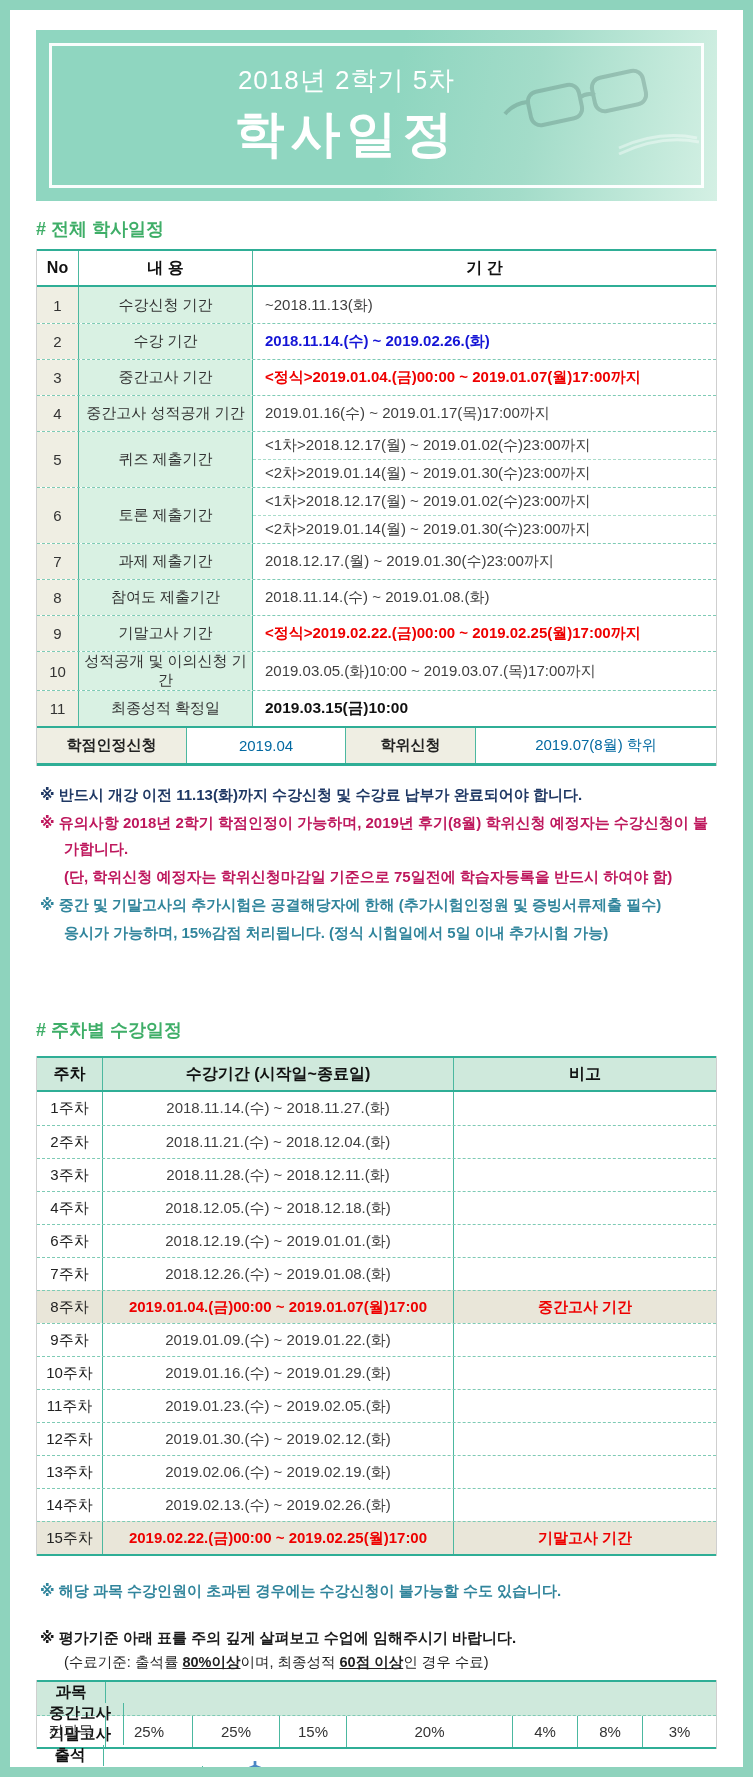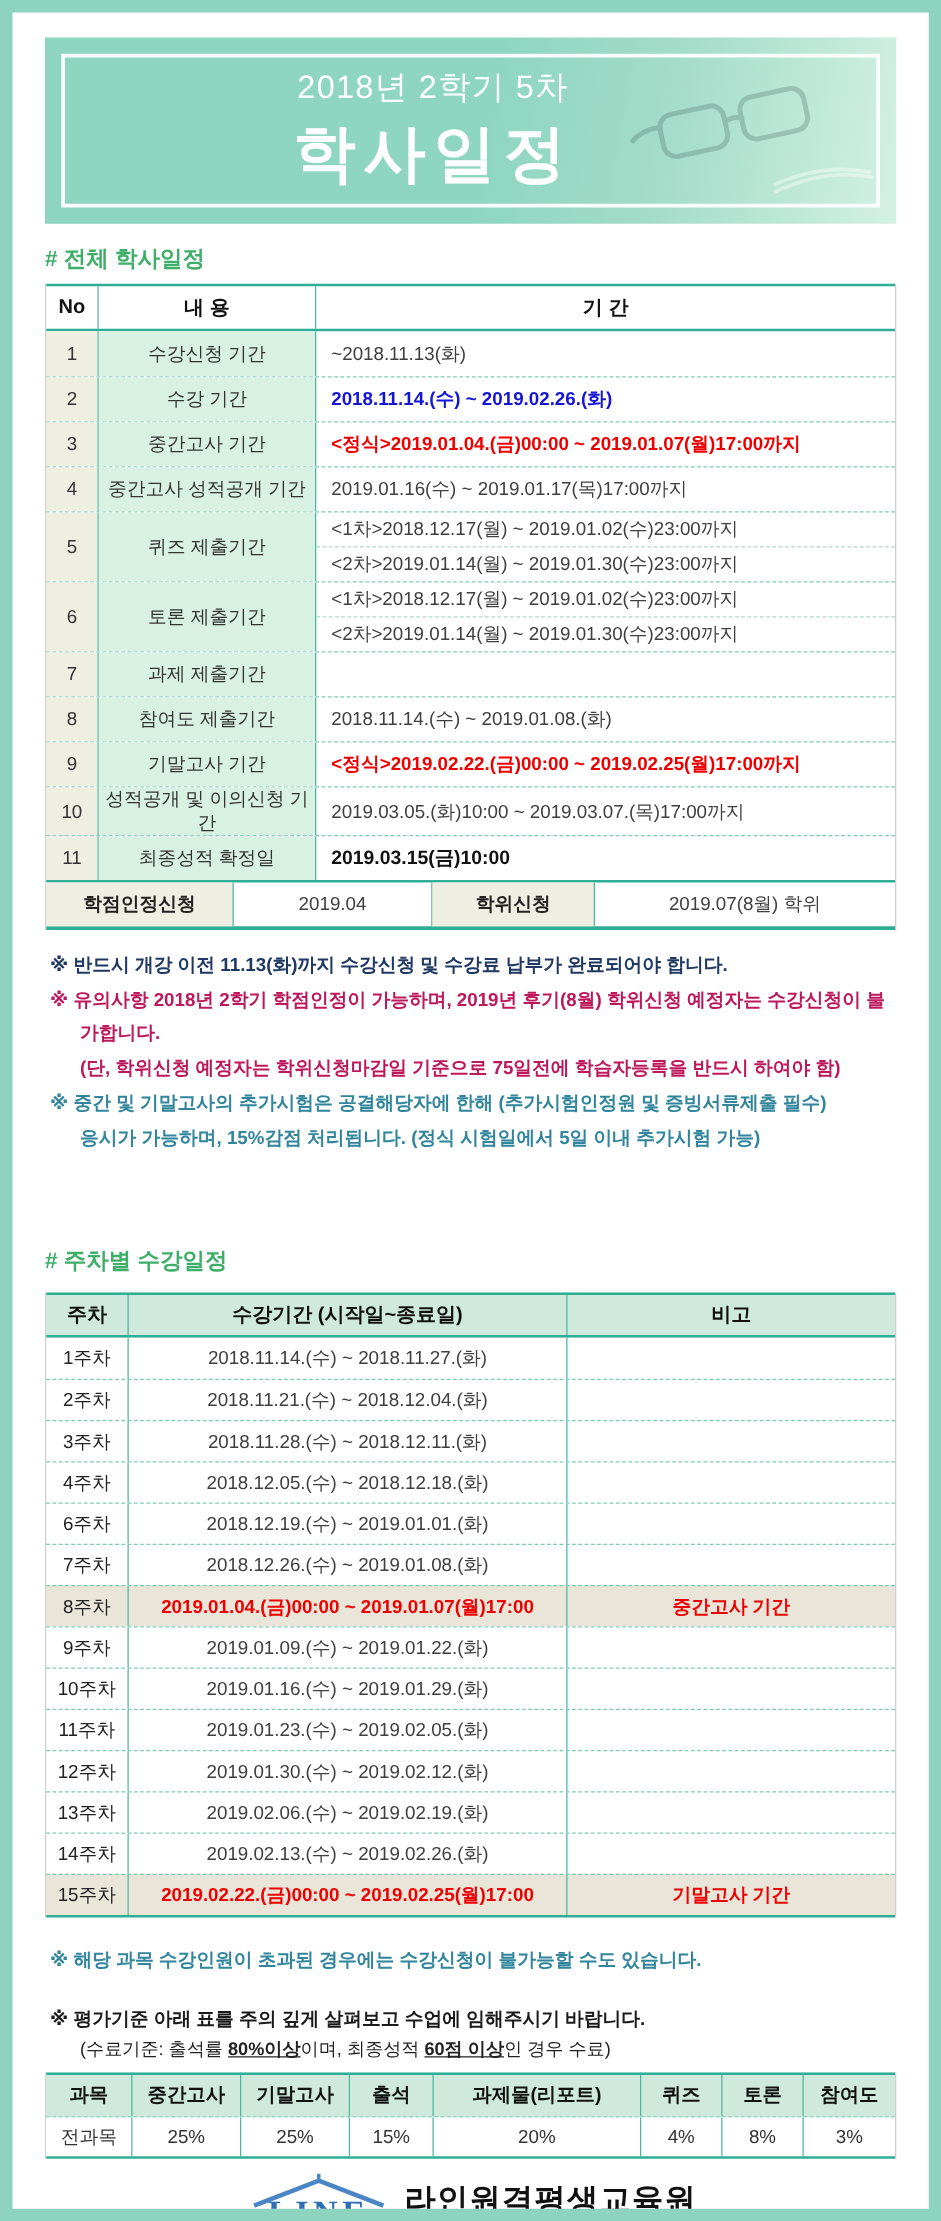--- a/index.html
+++ b/index.html
@@ -17,21 +17,21 @@
     --red:#ee0000;
     --navy:#1f3864;
     --teal:#31859c;
   }
   *{margin:0;padding:0;box-sizing:border-box;}
   html,body{background:#ffffff;}
   body{width:753px;font-family:"Liberation Sans","DejaVu Sans",sans-serif;}
   .page{width:753px;height:1777px;border:10px solid var(--mint);background:#fff;overflow:hidden;position:relative;}
 
   
-  .banner{position:relative;margin:20px auto 0 26px;width:681px;height:149px;
+  .banner{position:relative;margin:20px auto 0 26px;width:681px;height:171px;
     background:linear-gradient(100deg,var(--banner) 0%,var(--banner) 52%,#a3dcc9 72%,#c2e9da 90%,#d4f0e4 100%);
     overflow:hidden;}
   .banner-frame{position:absolute;left:13px;top:13px;right:13px;bottom:13px;border:3px solid rgba(255,255,255,.95);}
   .banner-text{position:absolute;left:0;right:60px;top:0;bottom:0;display:flex;flex-direction:column;align-items:center;justify-content:center;z-index:2;}
   .banner-sub{color:#ffffff;font-size:26px;letter-spacing:1px;}
   .banner-title{color:#ffffff;font-size:50px;font-weight:bold;letter-spacing:6px;margin-top:3px;}
   .banner-art{position:absolute;right:18px;top:30px;opacity:.55;z-index:1;}
 
   
   .sec-heading{margin:16px 0 0 26px;color:var(--green);font-size:18px;font-weight:bold;}
@@ -54,21 +54,21 @@
   .st-periods{flex:1;display:flex;flex-direction:column;}
   .st-period{flex:1;display:flex;align-items:center;padding-left:12px;font-size:15px;color:#3f3f3f;text-align:center;}
   .st-period + .st-period{border-top:1px dashed #a8dcca;}
   .st-period.blue{color:var(--blue);font-weight:bold;}
   .st-period.red{color:var(--red);font-weight:bold;}
   .st-period.bold{color:#111;font-weight:bold;font-size:15.5px;}
   .st-footer{display:flex;height:38px;border-bottom:3px solid var(--tb);font-size:15px;}
   .st-footer>div{display:flex;align-items:center;justify-content:center;border-right:1px solid var(--tbmid);}
   .st-footer>div:last-child{border-right:none;}
   .stf-label{background:var(--cellbeige);font-weight:bold;color:#222;}
-  .stf-value{color:#404040;}
+  .stf-value{color:#0369a1;}
   .st-footer>div:nth-child(1){width:150px;}
   .st-footer>div:nth-child(2){width:159px;}
   .st-footer>div:nth-child(3){width:130px;}
   .st-footer>div:nth-child(4){flex:1;}
 
   
   .notes{margin:16px 0 0 30px;width:670px;}
   .note{font-size:15px;font-weight:bold;line-height:26px;padding-left:24px;text-indent:-24px;margin-bottom:2px;}
   .note.indent{padding-left:24px;text-indent:0;}
   .note.navy{color:var(--navy);}
@@ -98,21 +98,21 @@
   .wk-period.red,.wk-note.red{color:var(--red);font-weight:bold;}
 
   .single-note{margin:22px 0 0 30px;}
   .eval-notes{margin:22px 0 0 30px;}
   .eval-notes .note{line-height:24px;}
   .eval-notes .note.black{line-height:20px;font-size:14.5px;}
 
   
   .ev-table{margin:8px 0 0 26px;width:681px;border-left:1px solid #cfcfcf;border-right:1px solid #cfcfcf;}
   .ev-header{display:flex;height:36px;background:var(--headermint);border-top:2px solid var(--tb);border-bottom:1px dashed var(--dash);
-    font-weight:bold;font-size:15.5px;color:#111;}
+    font-weight:bold;font-size:15.5px;color:#111;flex-direction:column;}
   .ev-row{display:flex;height:33px;border-bottom:2px solid var(--tb);font-size:15px;color:#333;background:#fff;}
   .ev-cell{display:flex;align-items:center;justify-content:center;border-right:1px solid var(--tbmid);}
   .ev-cell:last-child{border-right:none;}
   .ev-cell.c0{width:69px;} .ev-cell.c1{width:87px;} .ev-cell.c2{width:87px;} .ev-cell.c3{width:67px;}
   .ev-cell.c4{width:166px;} .ev-cell.c5{width:65px;} .ev-cell.c6{width:65px;} .ev-cell.c7{flex:1;}
 
   
   .footer{margin-top:10px;display:flex;align-items:center;justify-content:center;gap:10px;}
   .org{font-size:25px;font-weight:bold;color:#111;letter-spacing:1px;}
 </style>
@@ -190,20 +190,23 @@
           <div class="st-no">6</div>
           <div class="st-cont">토론 제출기간</div>
           <div class="st-periods">
             <div class="st-period normal">&lt;1차&gt;2018.12.17(월) ~ 2019.01.02(수)23:00까지</div>
             <div class="st-period normal">&lt;2차&gt;2019.01.14(월) ~ 2019.01.30(수)23:00까지</div>
           </div>
         </div>
         <div class="st-row">
           <div class="st-no">7</div>
           <div class="st-cont">과제 제출기간</div>
+          <div class="st-periods">
+            <div class="st-period normal">2018.12.17.(월) ~ 2019.01.30(수)23:00까지</div>
+          </div>
         </div>
         <div class="st-row">
           <div class="st-no">8</div>
           <div class="st-cont">참여도 제출기간</div>
           <div class="st-periods">
             <div class="st-period normal">2018.11.14.(수) ~ 2019.01.08.(화)</div>
           </div>
         </div>
         <div class="st-row">
           <div class="st-no">9</div>

